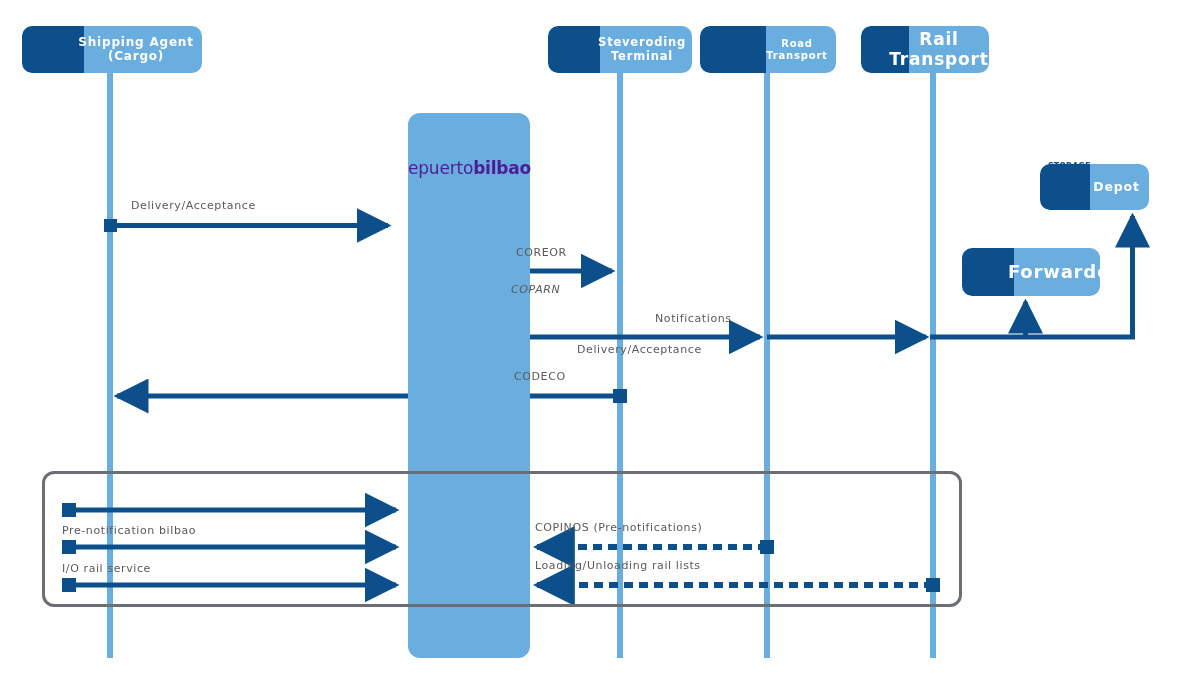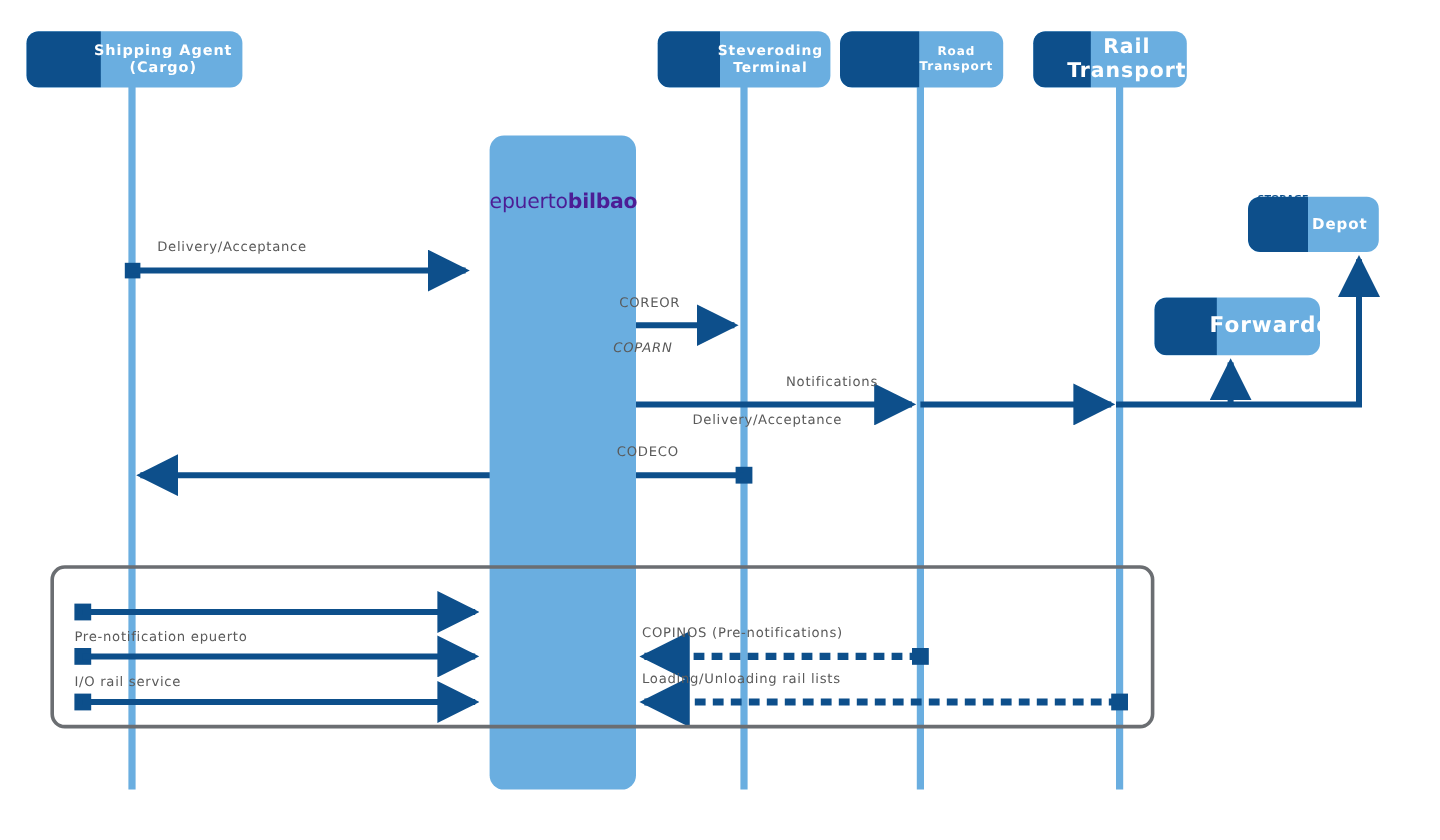--- a/index.html
+++ b/index.html
@@ -354,18 +354,18 @@
   </div>
 
   <div class="group-box" style="left:42px; top:471px; width:920px; height:136px;"></div>
 
   <div class="msg-label" style="left:131px; top:199px;">Delivery/Acceptance</div>
   <div class="msg-label" style="left:516px; top:246px;">COREOR</div>
   <div class="msg-label" style="left:511px; top:283px;font-style:italic;">COPARN</div>
   <div class="msg-label" style="left:655px; top:312px;">Notifications</div>
   <div class="msg-label" style="left:577px; top:343px;">Delivery/Acceptance</div>
   <div class="msg-label" style="left:514px; top:370px;">CODECO</div>
-  <div class="msg-label" style="left:62px; top:524px;">Pre-notification epuerto</div>
+  <div class="msg-label" style="left:62px; top:524px;">Pre-notification bilbao</div>
   <div class="msg-label" style="left:62px; top:562px;">I/O rail service</div>
   <div class="msg-label" style="left:535px; top:521px;">COPINOS (Pre-notifications)</div>
   <div class="msg-label" style="left:535px; top:559px;">Loading/Unloading rail lists</div>
 
 </div>
 
 </body></html>

